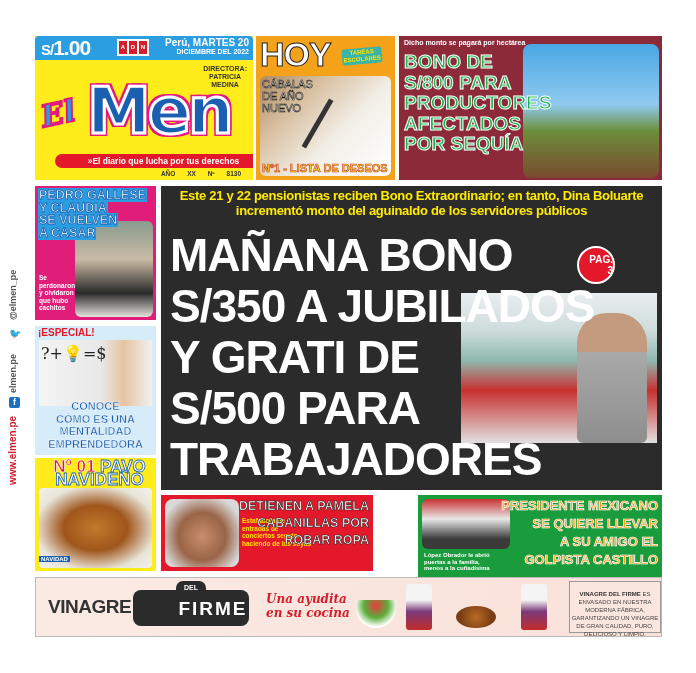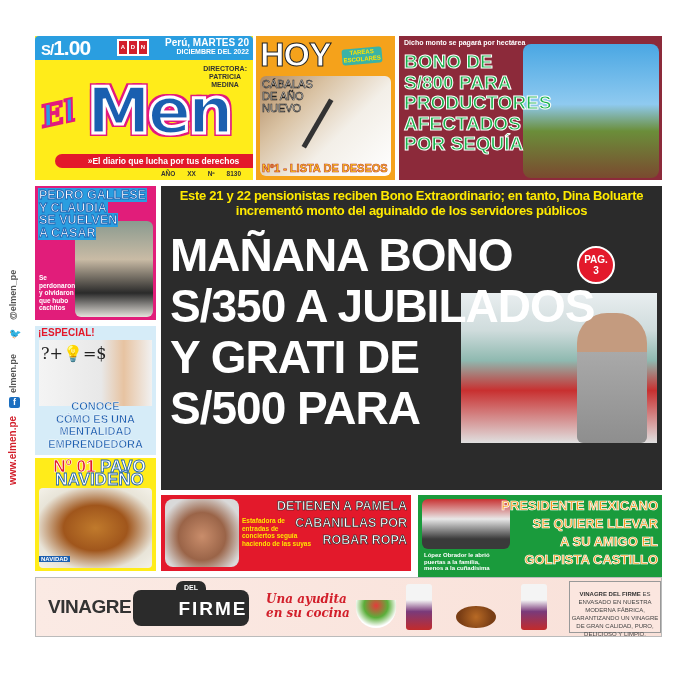--- a/index.html
+++ b/index.html
@@ -64,24 +64,24 @@
   .pavo-head .n { color: #e3192b; -webkit-text-stroke: 0.6px #fff; }
   .pavo-img { position: absolute; left: 4px; top: 30px; width: 113px; height: 80px; border-radius: 4px; background: radial-gradient(ellipse at 50% 50%, #c07a2c 0%, #a0561c 40%, #e8e4d8 75%, #f4f2ea 100%); }
   .navidad-badge { position: absolute; left: 4px; top: 98px; background: #1a5fb0; color: #fff; font-size: 6px; font-weight: bold; padding: 0 2px; }
 
   
   .main { left: 161px; top: 186px; width: 501px; height: 304px; background: #2b2b2b; overflow: hidden; }
   .main-kicker { position: absolute; left: 4px; top: 2px; width: 493px; text-align: center; color: #ffea00; font-size: 13px; font-weight: bold; line-height: 15px; letter-spacing: -0.3px; }
   .main-photo { position: absolute; left: 300px; top: 107px; width: 196px; height: 150px; background: linear-gradient(180deg, #e9eef0 0%, #cfdcdc 25%, #8fb9b0 45%, #c83030 65%, #e0e0e0 100%); }
   .man { position: absolute; right: 10px; top: 20px; width: 70px; height: 130px; background: linear-gradient(180deg, #c49b7f 0%, #c49b7f 30%, #a9a9a9 30%, #8e8e8e 100%); border-radius: 30px 30px 6px 6px; }
   .main-head { position: absolute; left: 9px; top: 44px; color: #ffffff; font-size: 46px; font-weight: bold; line-height: 51px; letter-spacing: -1px; white-space: nowrap; }
-  .pag { position: absolute; left: 416px; top: 60px; width: 38px; height: 38px; border-radius: 50%; background: #e3192b; border: 2px solid #fff; color: #fff; font-size: 10px; font-weight: bold; text-align: center; line-height: 11px; padding-top: 6px; }
-
-  
-  .pamela { left: 161px; top: 495px; width: 250px; height: 76px; background: #e3192b; overflow: hidden; }
+  .pag { position: absolute; left: 416px; top: 60px; width: 38px; height: 38px; border-radius: 50%; background: #e3192b; border: 2px solid #fff; color: #fff; font-size: 10px; font-weight: bold; text-align: right; line-height: 11px; padding-top: 6px; }
+
+  
+  .pamela { left: 161px; top: 495px; width: 212px; height: 76px; background: #e3192b; overflow: hidden; }
   .pam-img { position: absolute; left: 4px; top: 4px; width: 74px; height: 68px; border-radius: 8px; background: radial-gradient(ellipse at 50% 55%, #c98d6b 0%, #9a6448 45%, #d9d9d9 80%); }
   .pam-head { position: absolute; right: 4px; top: 3px; text-align: right; color: #fff; font-size: 12.5px; font-weight: bold; line-height: 17px; -webkit-text-stroke: 0.6px #222; }
   .pam-sub { position: absolute; left: 81px; top: 22px; color: #ffe300; font-size: 6.5px; font-weight: bold; line-height: 7.5px; }
 
   
   .mex { left: 418px; top: 495px; width: 244px; height: 95px; background: #1a9b3c; overflow: hidden; }
   .mex-img { position: absolute; left: 4px; top: 4px; width: 88px; height: 50px; border-radius: 6px; background: linear-gradient(180deg, #c83232 0%, #e8e8e8 40%, #3a3a3a 80%); }
   .mex-head { position: absolute; right: 4px; top: 2px; text-align: right; color: #f89a1c; font-size: 13px; font-weight: bold; line-height: 18px; -webkit-text-stroke: 0.7px #fff; }
   .mex-sub { position: absolute; left: 6px; top: 57px; color: #fff; font-size: 6px; font-weight: bold; line-height: 6.5px; }
 
@@ -197,20 +197,21 @@
 <div class="abs main">
   <div class="main-kicker">Este 21 y 22 pensionistas reciben Bono Extraordinario; en tanto, Dina Boluarte incrementó monto del aguinaldo de los servidores públicos</div>
   <div class="main-photo">
       <div class="man"></div>
     </div>
   <div class="main-head">
     <div>MAÑANA BONO</div>
     <div>S/350 A JUBILADOS</div>
     <div>Y GRATI DE</div>
     <div>S/500 PARA</div>
+    <div>TRABAJADORES</div>
   </div>
   <div class="pag">
     <div>PAG.</div>
     <div>3</div>
   </div>
 </div>
 
 <div class="abs pamela">
   <div class="pam-img"></div>
   <div class="pam-sub">

